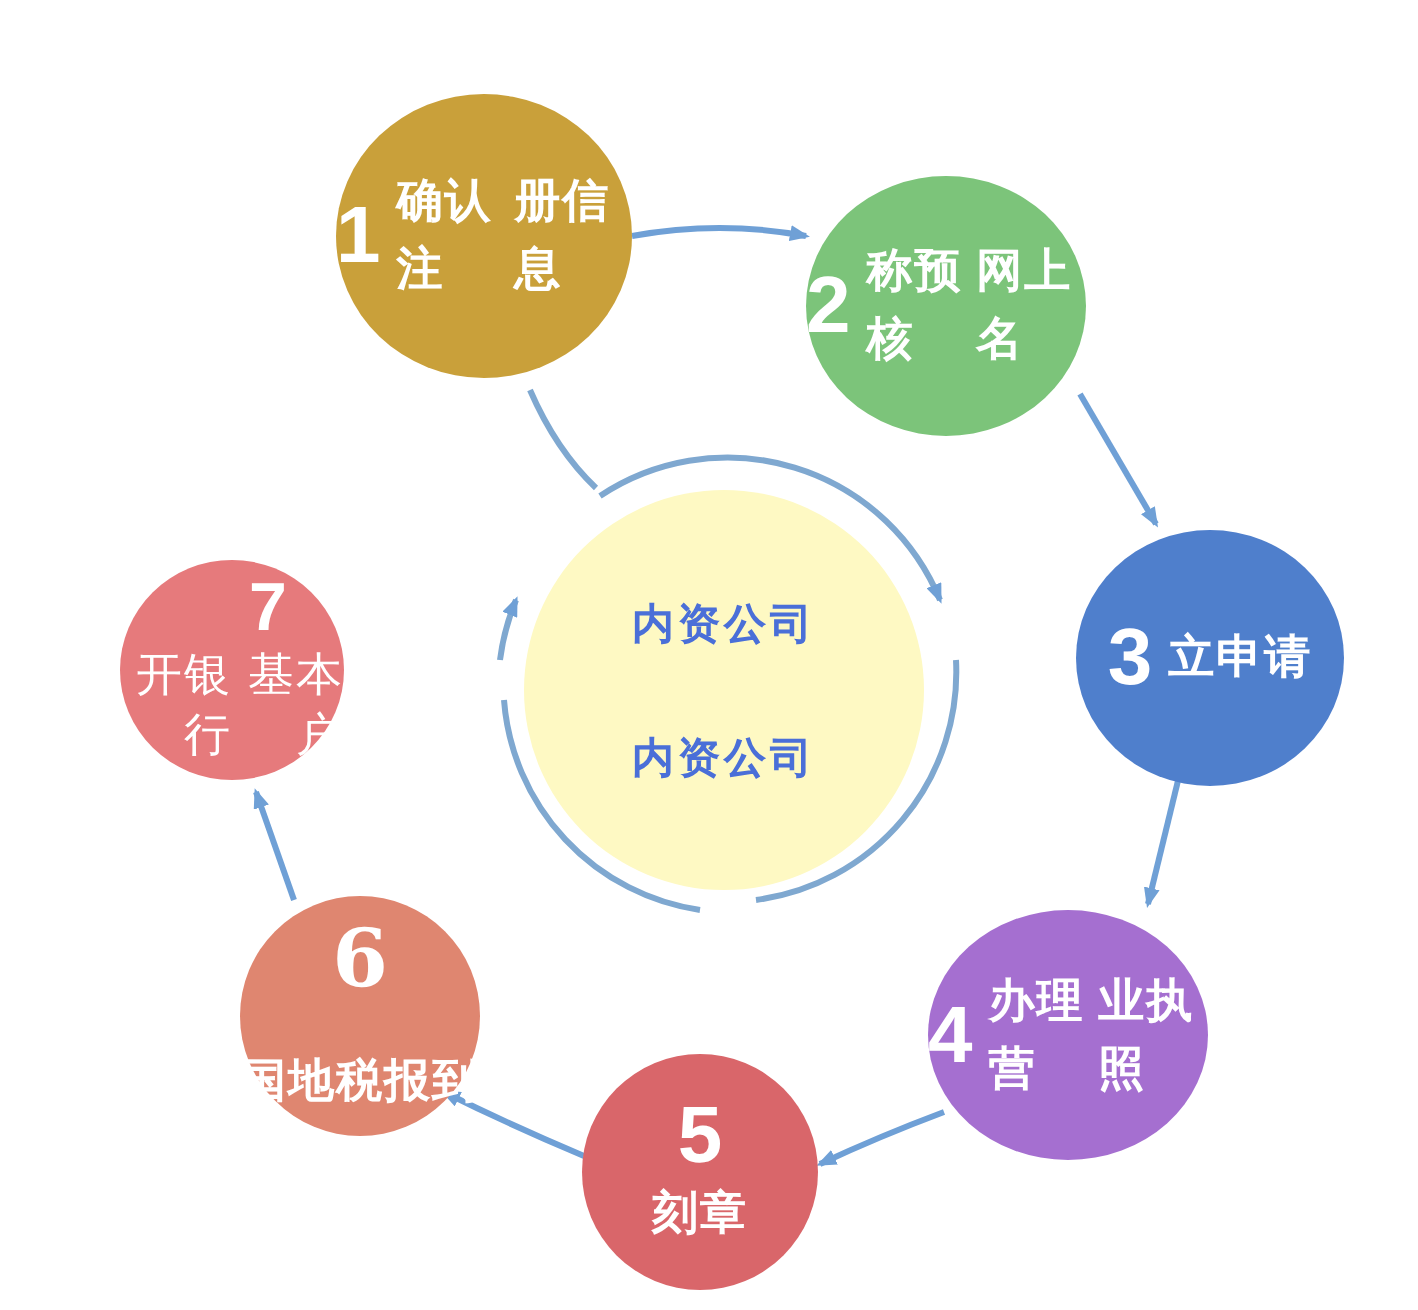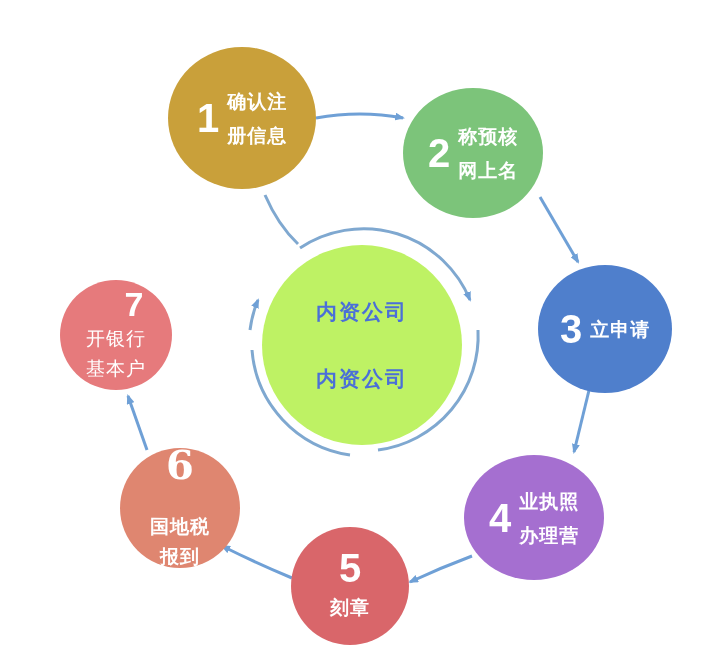--- a/index.html
+++ b/index.html
@@ -1,20 +1,20 @@
 <!DOCTYPE html>
 <html><head>
 <meta charset="utf-8">
 <style>
   html,body{margin:0;padding:0;background:#ffffff;}
   body{width:709px;height:655px;position:relative;overflow:hidden;font-family:"DejaVu Sans","Liberation Sans",sans-serif;}
   #canvas{position:absolute;left:0;top:0;width:709px;height:655px;}
   .node{position:absolute;border-radius:50%;color:#fff;display:flex;align-items:center;justify-content:center;box-sizing:border-box;}
   .num{font-family:"Liberation Sans",sans-serif;font-weight:bold;font-size:40px;line-height:1;margin-right:8px;}
-  .lbl{display:flex;flex-direction:column;font-weight:bold;font-size:19px;line-height:34px;letter-spacing:1px;}
+  .lbl{display:flex;flex-direction:row;font-weight:bold;font-size:23px;line-height:34px;letter-spacing:1px;}
   .node.stack{flex-direction:column;}
   .node.stack .num{margin-right:0;margin-bottom:2px;}
   .node.stack .lbl{align-items:center;text-align:right;}
   .center{position:absolute;border-radius:50%;display:flex;flex-direction:column;align-items:center;justify-content:center;}
   .center .ctxt{font-weight:bold;font-size:21px;line-height:40px;letter-spacing:2px;}
 </style>
 </head>
 <body>
 
 <div id="canvas">
@@ -36,21 +36,21 @@
     <g fill="none" stroke="#6fa0d6" stroke-width="3">
       <path d="M 316 118 Q 360 110 403 118" marker-end="url(#ah)"></path>
       <path d="M 540 197 L 578 262" marker-end="url(#ah)"></path>
       <path d="M 592 378 L 574 452" marker-end="url(#ah)"></path>
       <path d="M 472 556 Q 440 568 410 582" marker-end="url(#ah)"></path>
       <path d="M 292 578 Q 254 562 222 546" marker-end="url(#ah)"></path>
       <path d="M 147 450 L 128 396" marker-end="url(#ah)"></path>
     </g>
   </svg>
 
-  <div class="center" style="left:262px;top:245px;width:200px;height:200px;background:#bef264;color:#4a6fd8;gap:27px;">
+  <div class="center" style="left:262px;top:245px;width:200px;height:200px;background:#fef9c3;color:#4a6fd8;gap:27px;">
     <span class="ctxt">内资公司</span>
     <span class="ctxt">内资公司</span>
   </div>
 
   <div class="node" style="left:168px;top:47px;width:148px;height:142px;background:#c9a03a;">
     <span class="num">1</span>
     <span class="lbl">
       <span>确认注</span>
       <span>册信息</span>
     </span>
@@ -67,22 +67,22 @@
   <div class="node" style="left:538px;top:265px;width:134px;height:128px;background:#4f7fcc;">
     <span class="num">3</span>
     <span class="lbl">
       <span>立申请</span>
     </span>
   </div>
 
   <div class="node" style="left:464px;top:455px;width:140px;height:125px;background:#a56fd0;">
     <span class="num">4</span>
     <span class="lbl">
+      <span>办理营</span>
       <span>业执照</span>
-      <span>办理营</span>
     </span>
   </div>
 
   <div class="node stack" style="left:291px;top:527px;width:118px;height:118px;background:#d9666a;">
     <span class="num">5</span>
     <span class="lbl">
       <span>刻章</span>
     </span>
   </div>
 

